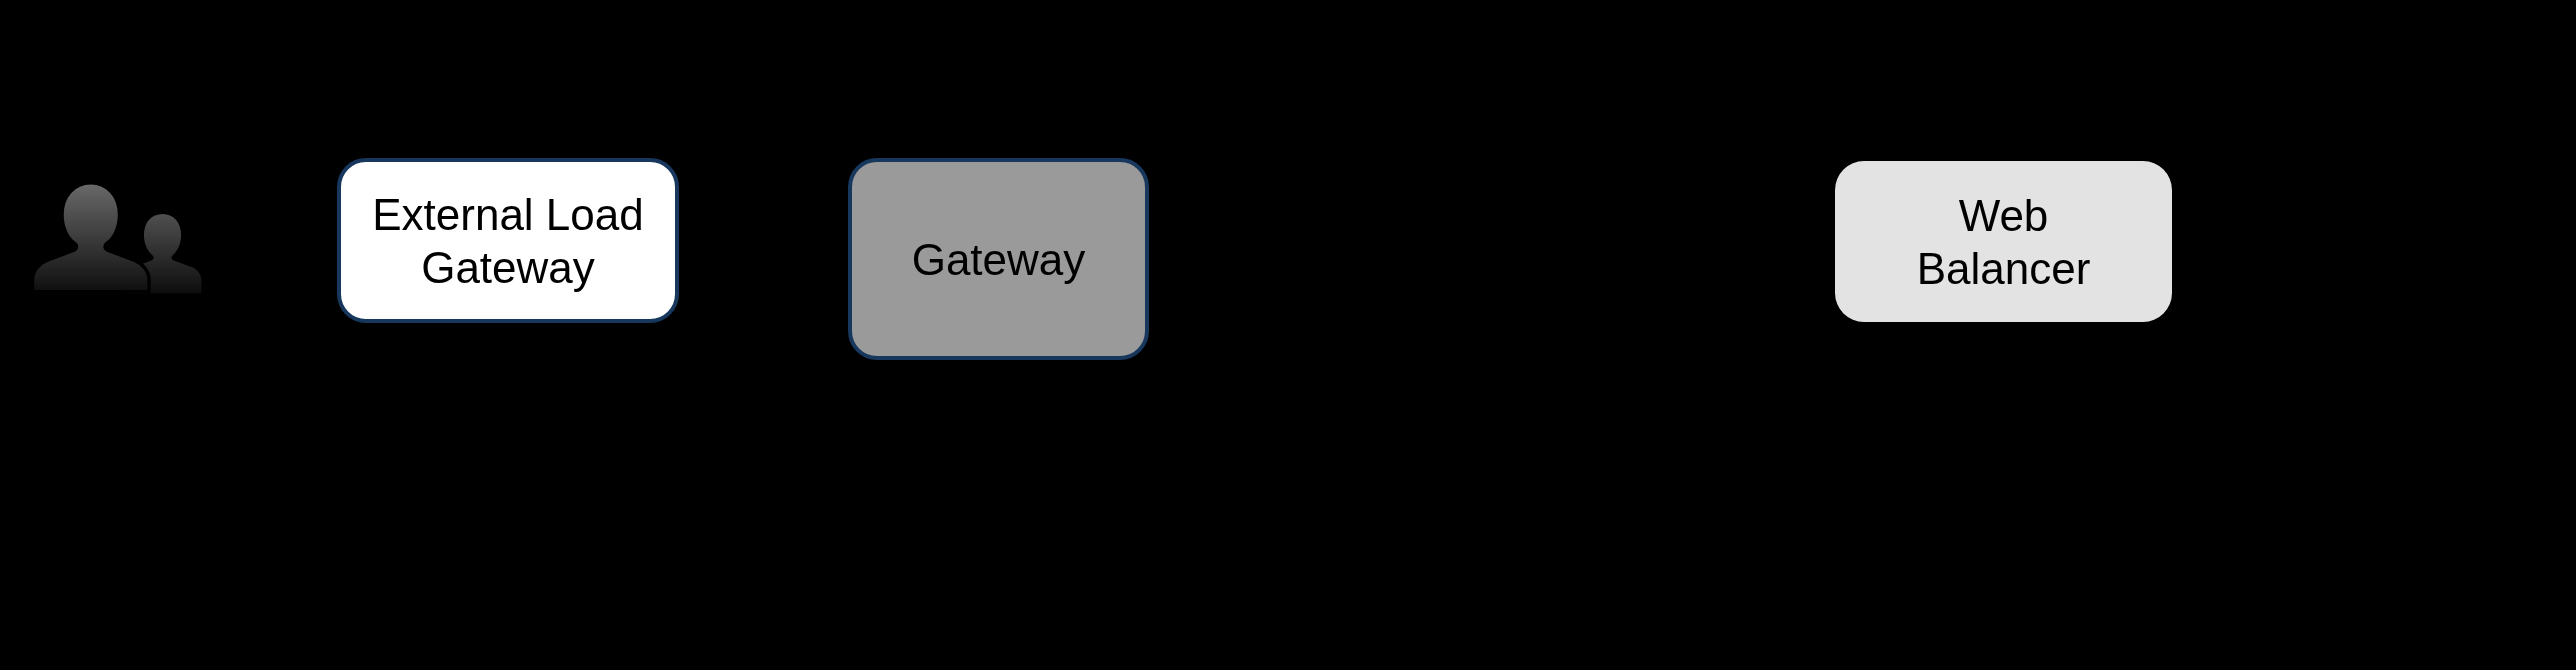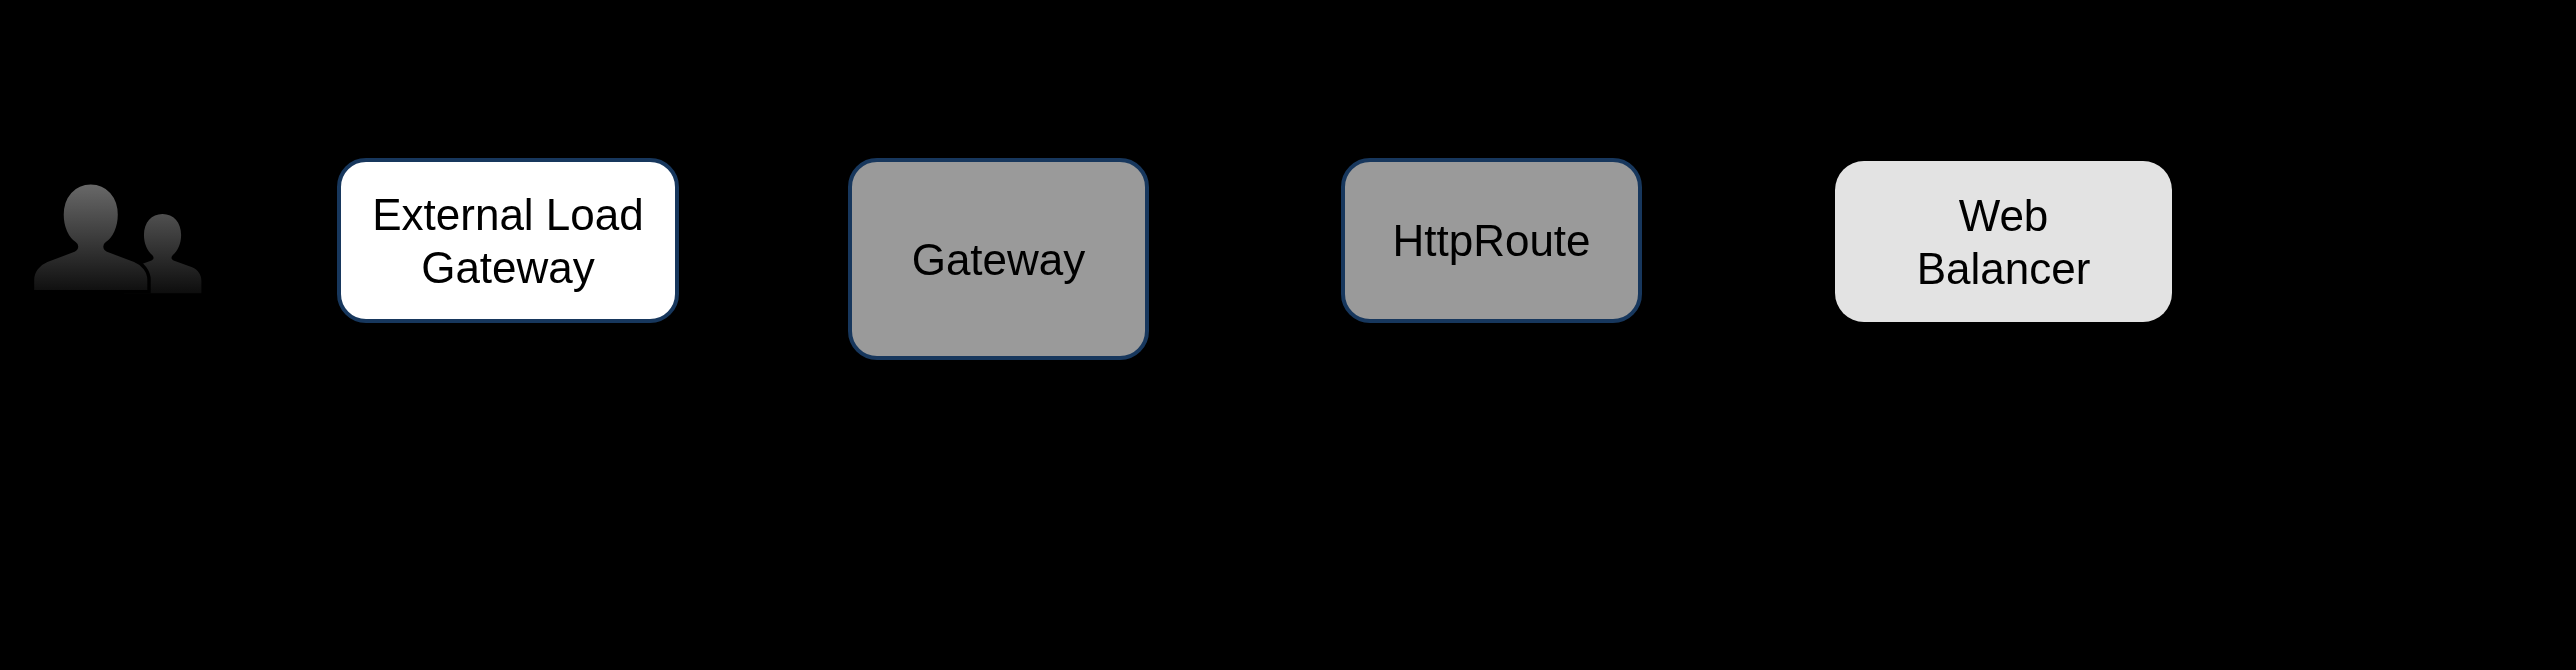--- a/index.html
+++ b/index.html
@@ -77,23 +77,20 @@
 
   <div class="node" id="node-elb">
     <span class="lbl">External Load</span>
     <span class="lbl">Gateway</span>
   </div>
 
   <div class="node" id="node-gateway">
     <span class="lbl">Gateway</span>
   </div>
 
-  <div class="node" id="node-httproute">
-    <span class="lbl">HttpRoute</span>
-  </div>
 
   <div class="node" id="node-webservice">
     <span class="lbl">Web</span>
     <span class="lbl">Balancer</span>
   </div>
 
 </div>
 
 
 </body></html>

